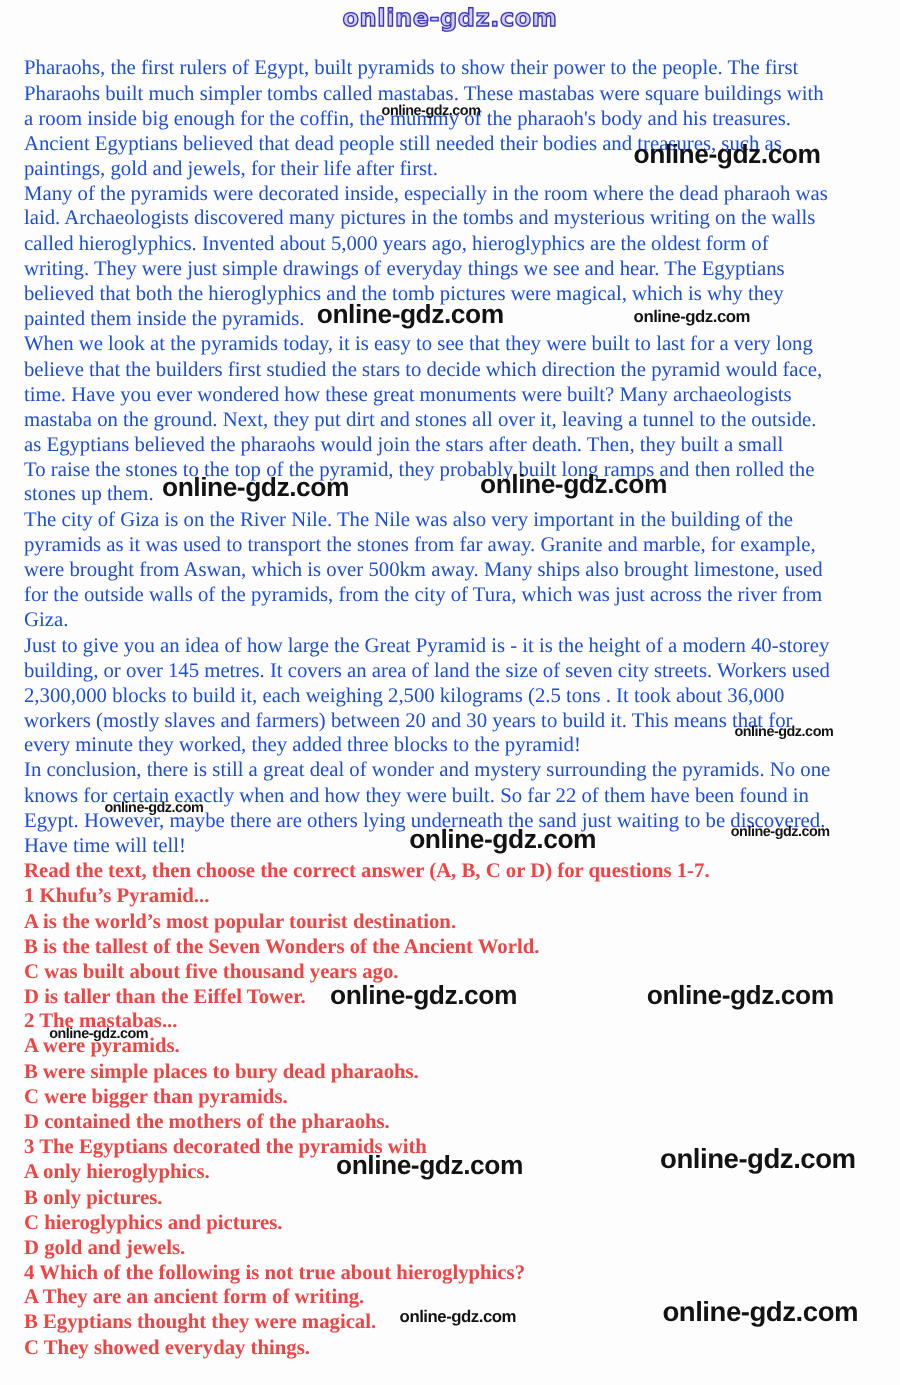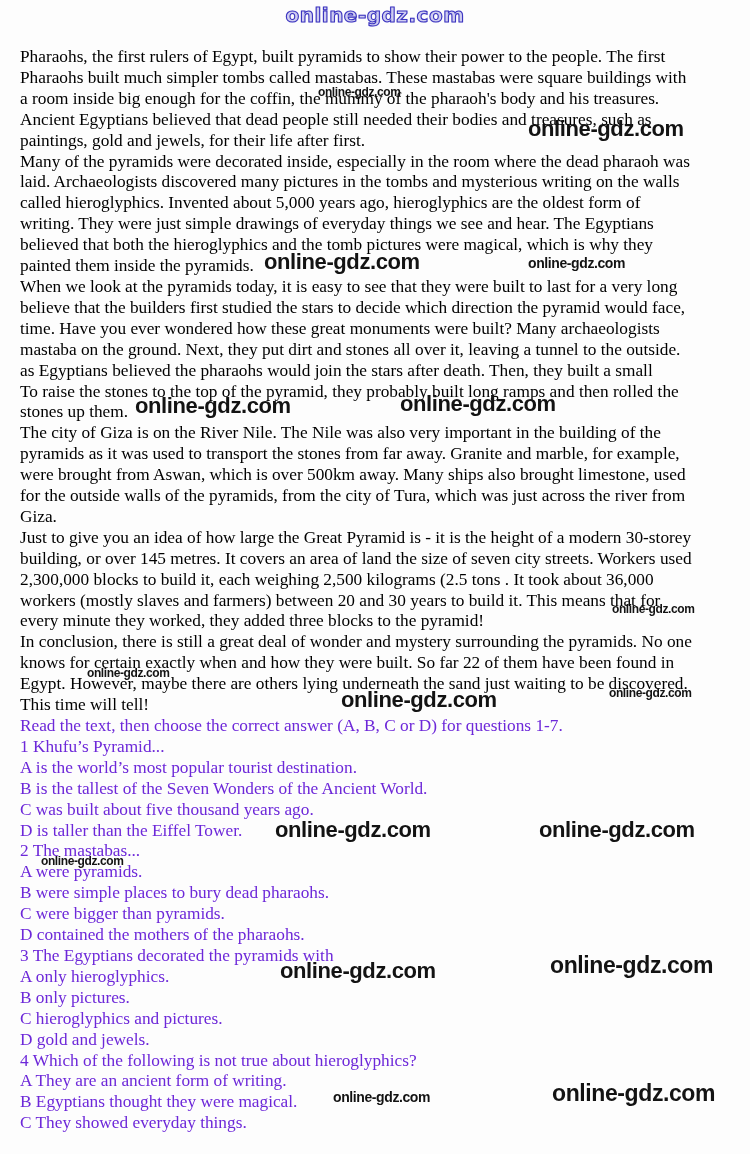--- a/index.html
+++ b/index.html
@@ -28,25 +28,25 @@
   .content {
     position: absolute;
     top: 47px;
     left: 20px;
     right: 18px;
   }
   .tline {
     font-size: 17.3px;
     line-height: 20.9px;
     white-space: nowrap;
-    color: #000000;
+    color: #1d4ed8;
   }
   .bold-block .tline, .tline.bold {
-    font-weight: 400;
-    color: #6d28d9;
+    font-weight: 700;
+    color: #ef4444;
   }
   .wm-layer {
     position: absolute;
     inset: 0;
     pointer-events: none;
   }
   .wm {
     position: absolute;
     font-family: "Liberation Sans", sans-serif;
     color: #131313;
@@ -88,31 +88,31 @@
         <div class="tline">stones up them.</div>
       </div>
     <div>
         <div class="tline">The city of Giza is on the River Nile. The Nile was also very important in the building of the</div>
         <div class="tline">pyramids as it was used to transport the stones from far away. Granite and marble, for example,</div>
         <div class="tline">were brought from Aswan, which is over 500km away. Many ships also brought limestone, used</div>
         <div class="tline">for the outside walls of the pyramids, from the city of Tura, which was just across the river from</div>
         <div class="tline">Giza.</div>
       </div>
     <div>
-        <div class="tline">Just to give you an idea of how large the Great Pyramid is - it is the height of a modern 30-storey</div>
+        <div class="tline">Just to give you an idea of how large the Great Pyramid is - it is the height of a modern 40-storey</div>
         <div class="tline">building, or over 145 metres. It covers an area of land the size of seven city streets. Workers used</div>
         <div class="tline">2,300,000 blocks to build it, each weighing 2,500 kilograms (2.5 tons . It took about 36,000</div>
         <div class="tline">workers (mostly slaves and farmers) between 20 and 30 years to build it. This means that for</div>
         <div class="tline">every minute they worked, they added three blocks to the pyramid!</div>
       </div>
     <div>
         <div class="tline">In conclusion, there is still a great deal of wonder and mystery surrounding the pyramids. No one</div>
         <div class="tline">knows for certain exactly when and how they were built. So far 22 of them have been found in</div>
         <div class="tline">Egypt. However, maybe there are others lying underneath the sand just waiting to be discovered.</div>
-        <div class="tline">This time will tell!</div>
+        <div class="tline">Have time will tell!</div>
       </div>
 
     <div class="bold-block">
       <div class="tline bold">Read the text, then choose the correct answer (A, B, C or D) for questions 1-7.</div>
 
       <div>
         <div class="tline bold">1 Khufu’s Pyramid...</div>
         <div>
             <div class="tline">A is the world’s most popular tourist destination.</div>
             <div class="tline">B is the tallest of the Seven Wonders of the Ancient World.</div>

